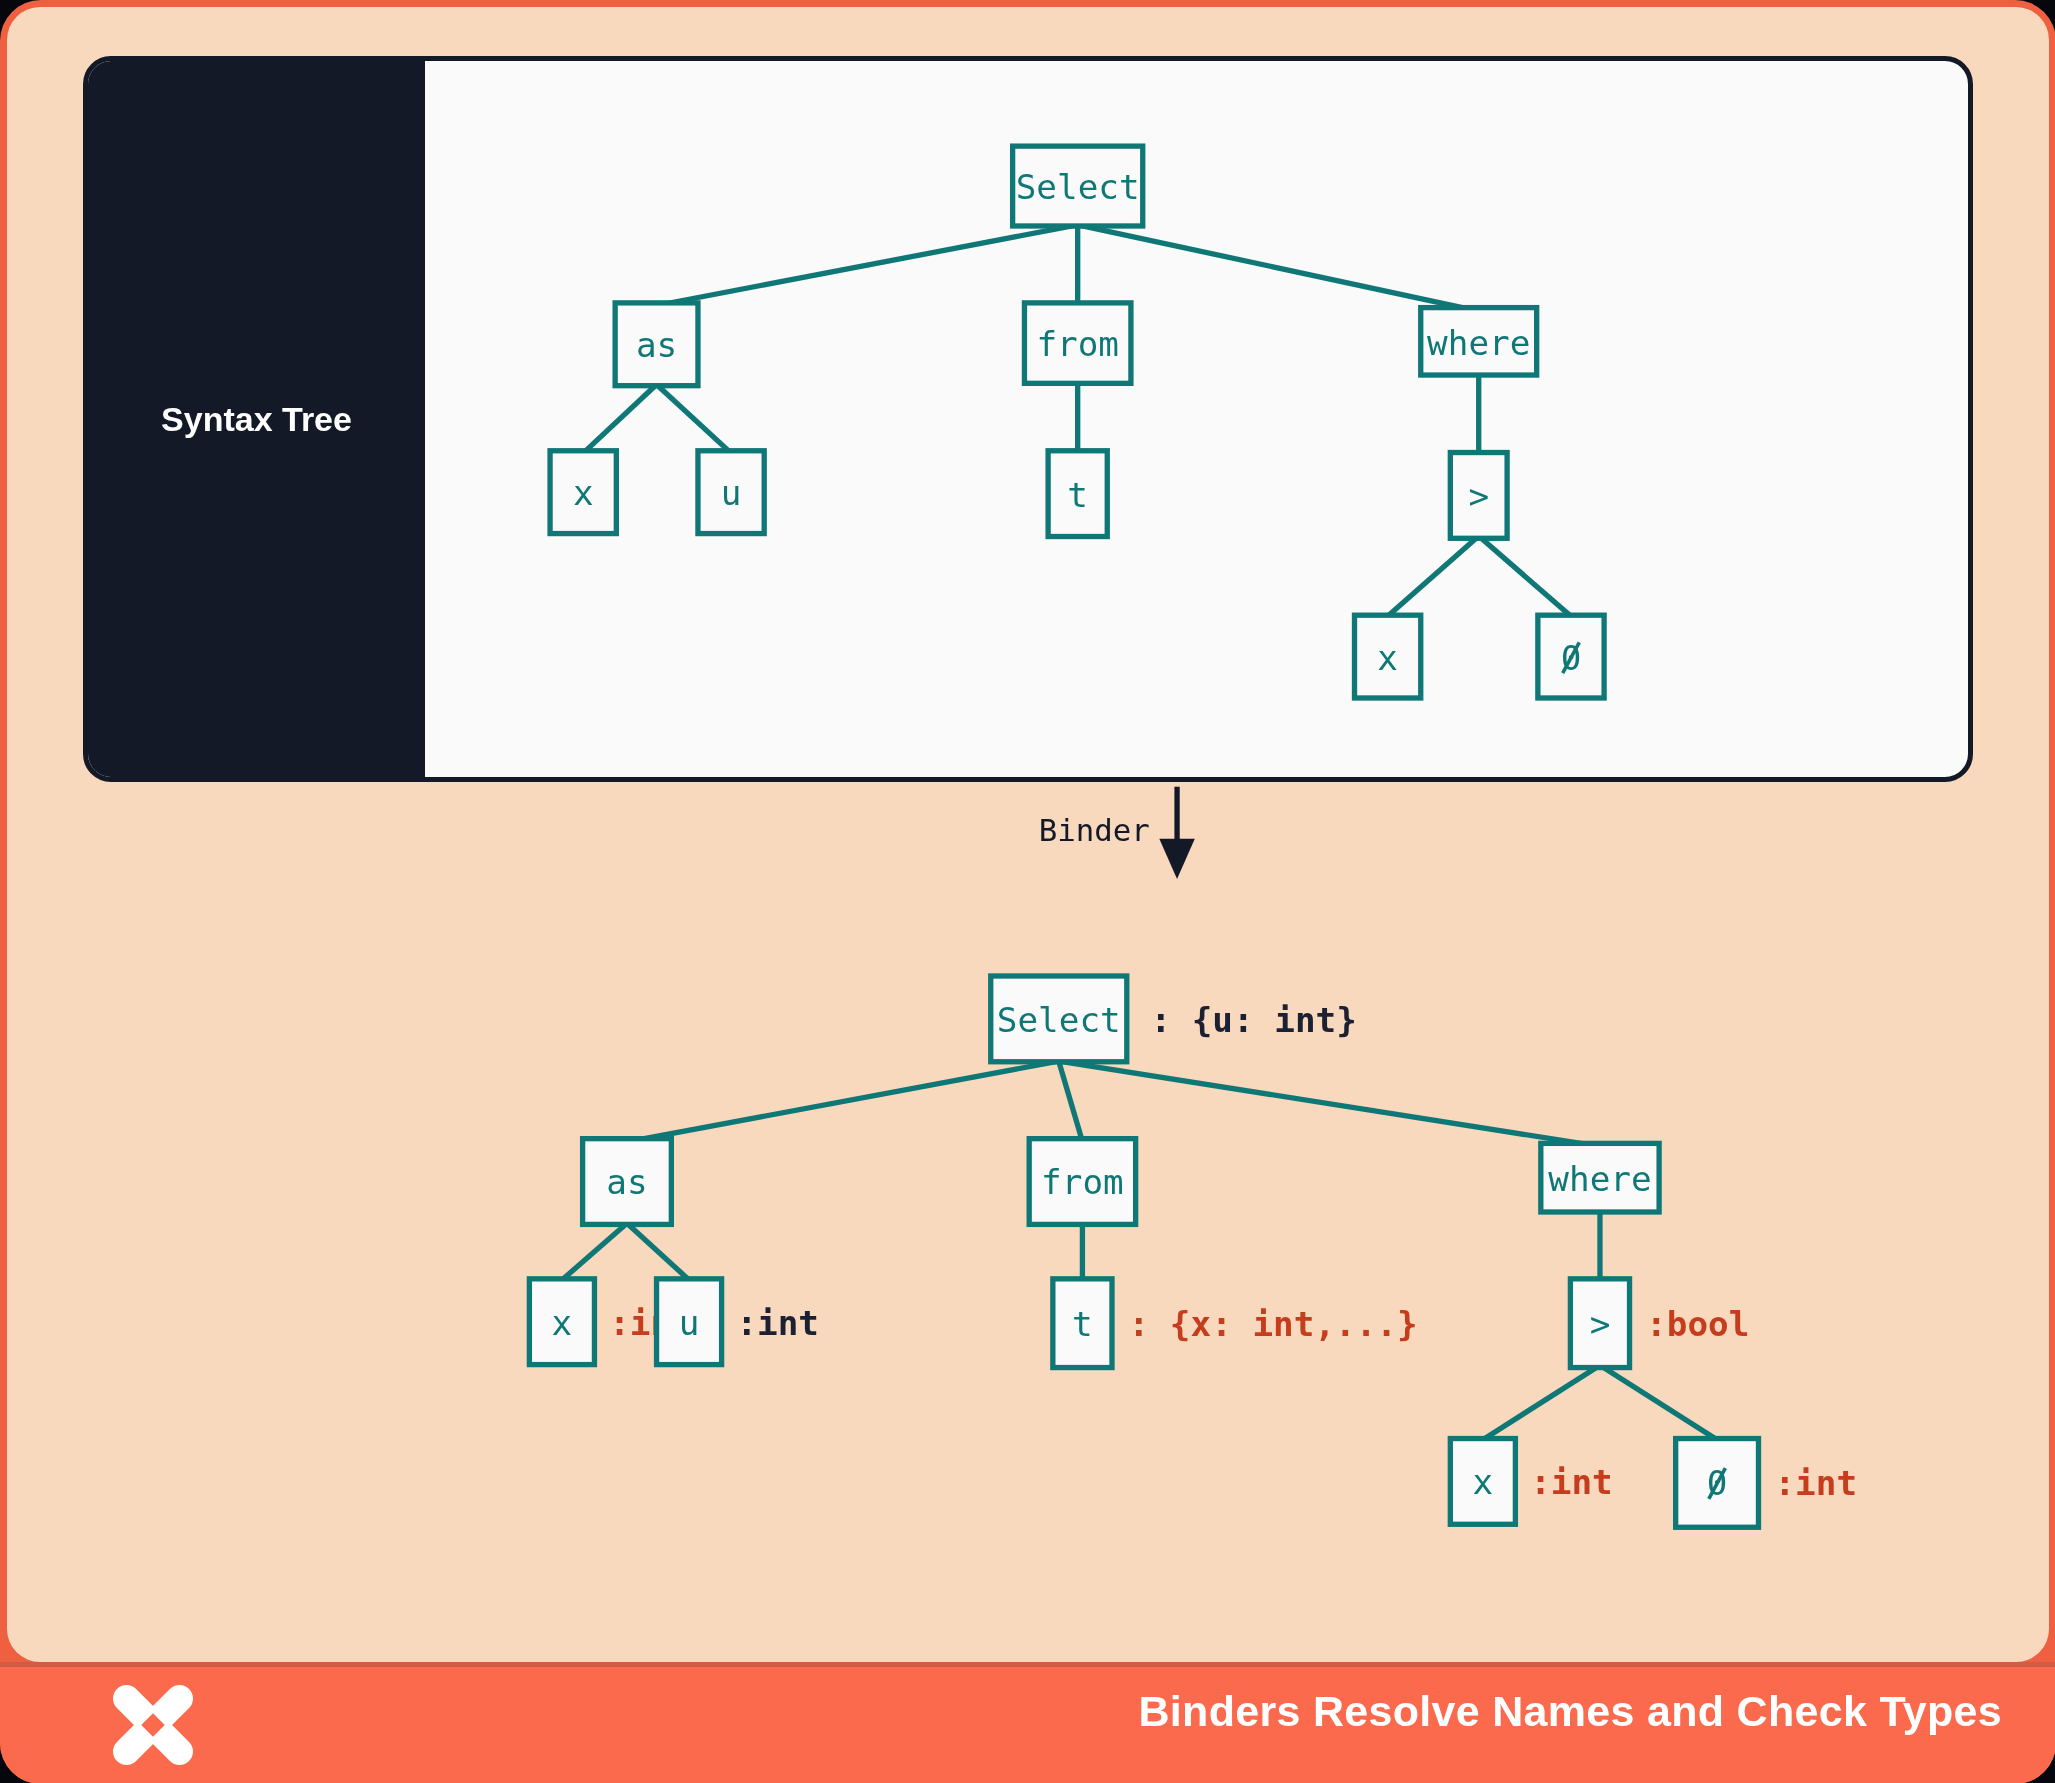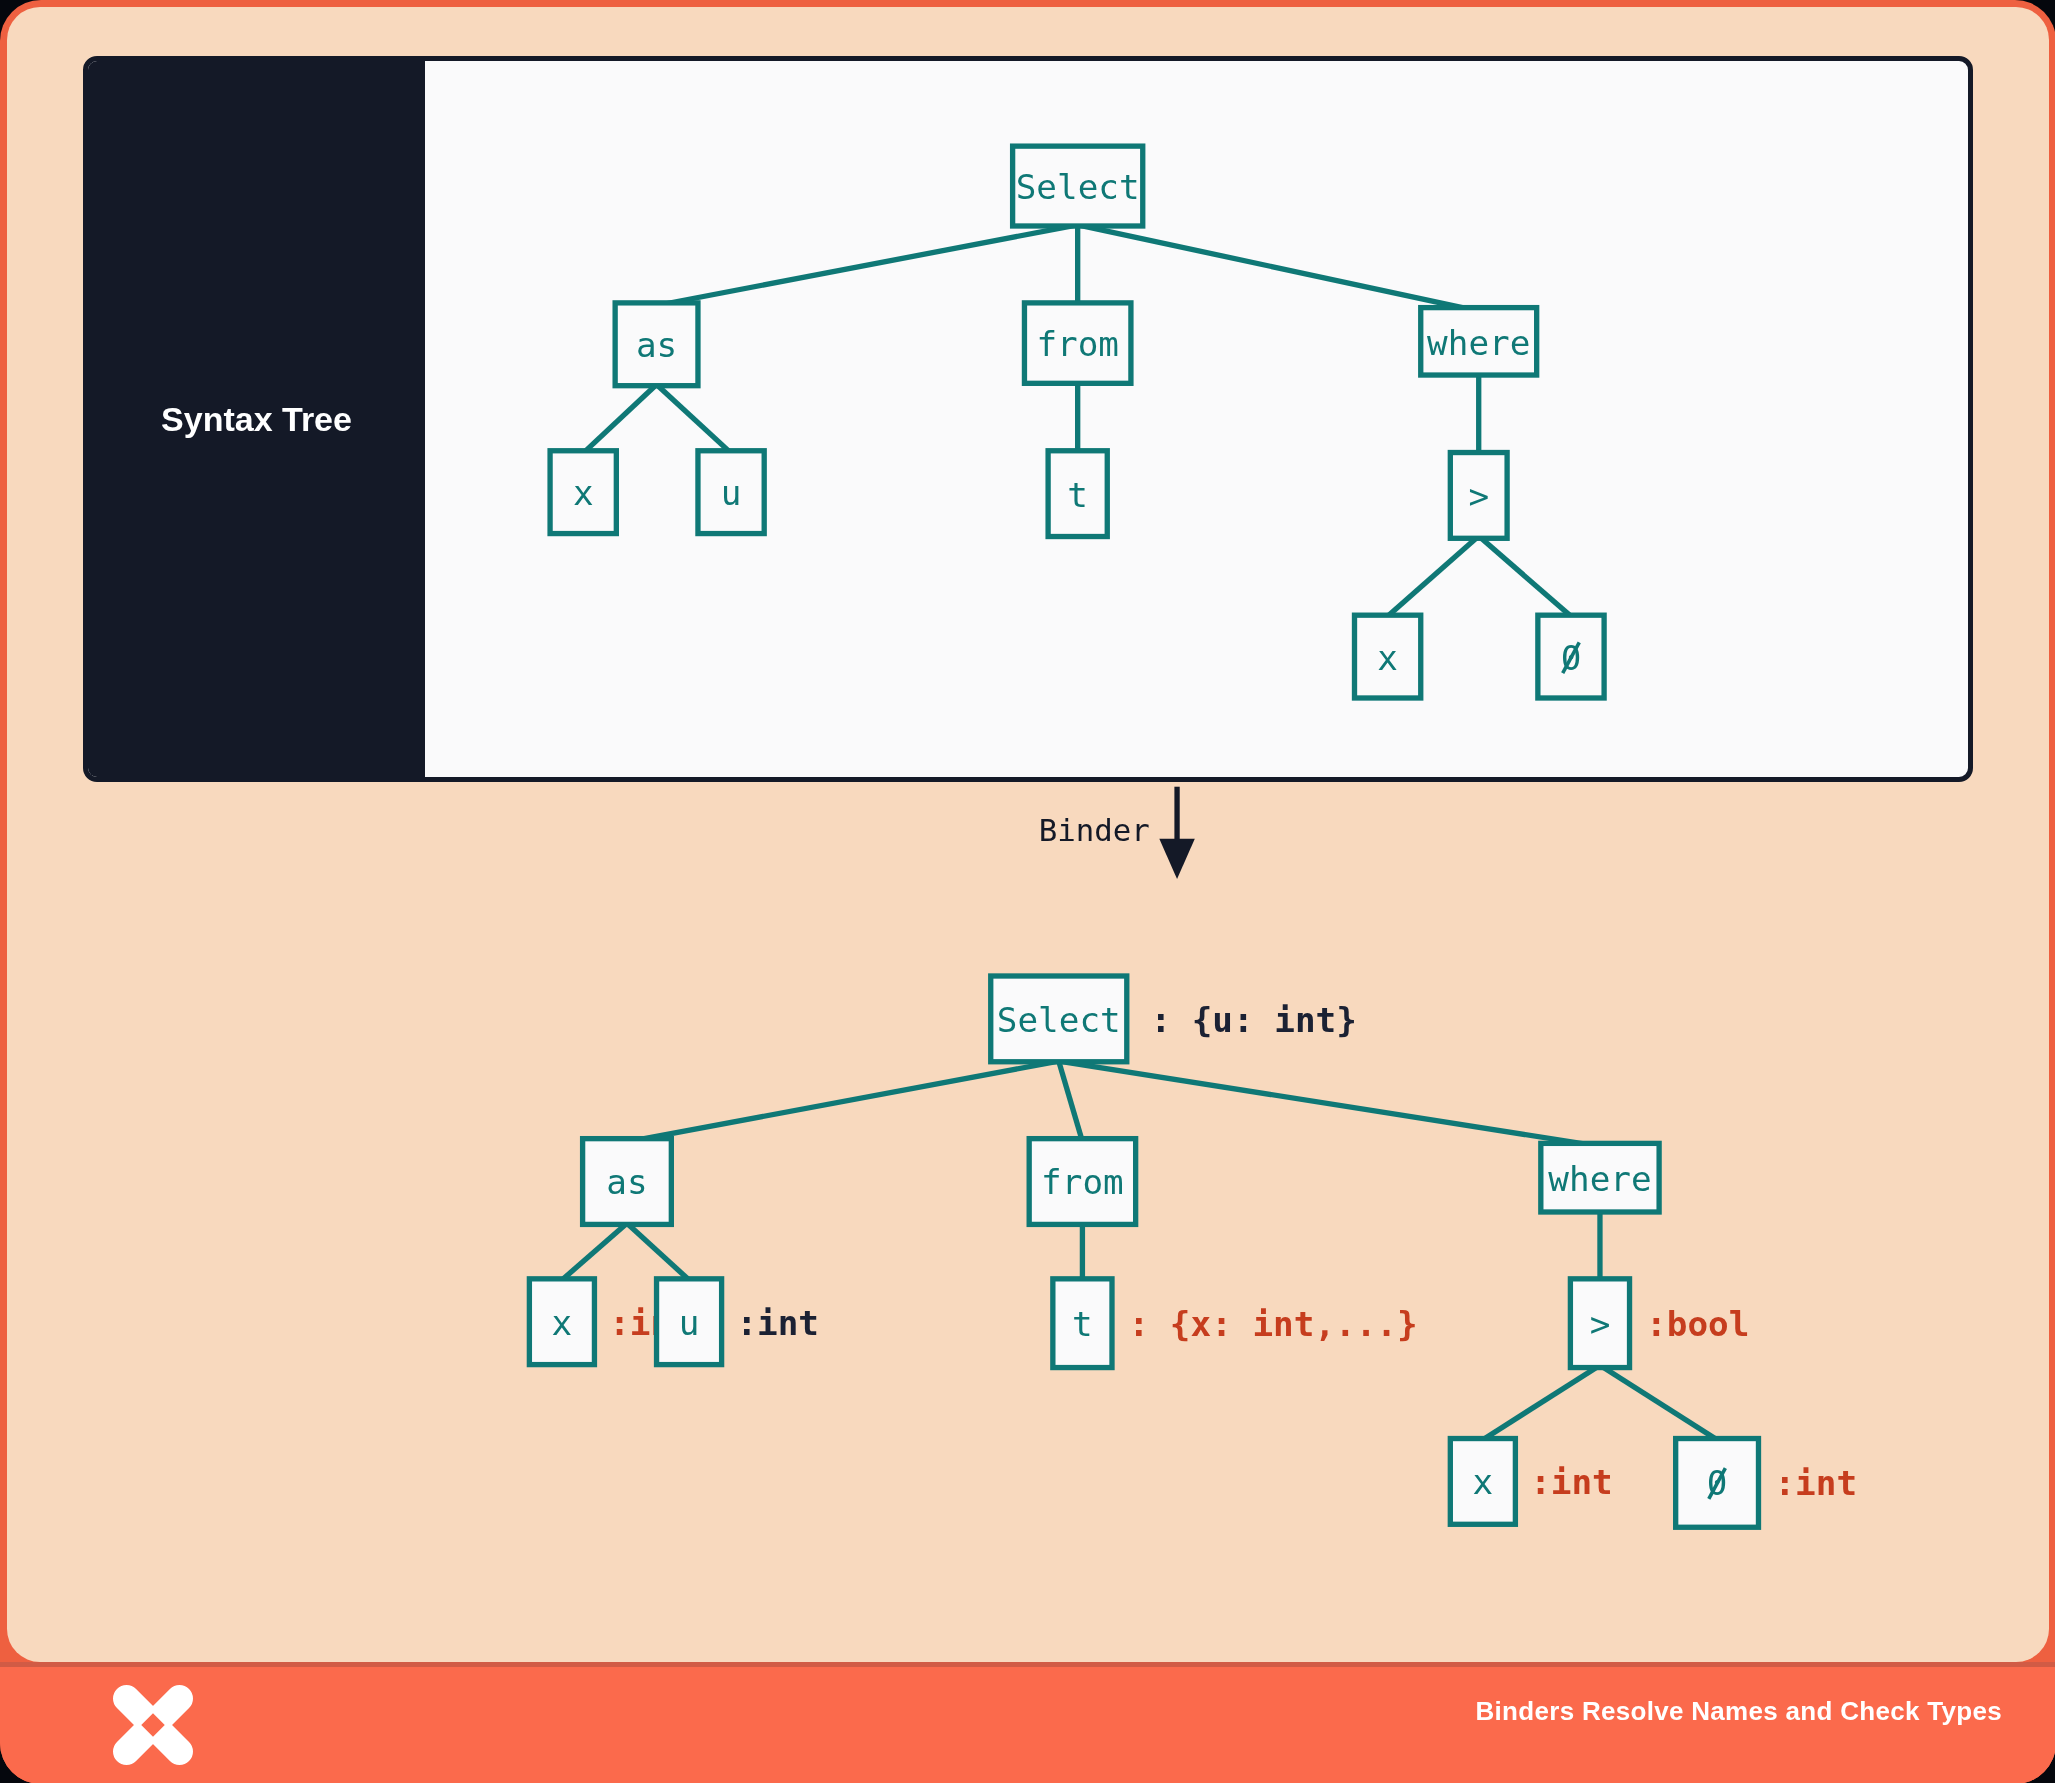--- a/index.html
+++ b/index.html
@@ -7,21 +7,21 @@
     --ink:#141927; --panel-bg:#FAFAFB; --teal:#0F7876;
     --type-red:#C63D1E; --type-navy:#1B2133;
   }
   *{margin:0;padding:0;box-sizing:border-box}
   body{background:#05070D;font-family:"Liberation Sans",sans-serif}
   .canvas{position:relative;width:2056px;height:1784px;background:var(--frame-orange);
           border-radius:41px;overflow:hidden}
   .peach{position:absolute;left:7px;top:7px;width:2042px;height:1655px;
          background:var(--peach);border-radius:33px}
   .panel{position:absolute;left:83px;width:1890px;background:var(--panel-bg);
-         border:5.3px solid var(--ink);border-radius:14px;overflow:hidden}
+         border:5.3px solid var(--ink);border-radius:28px;overflow:hidden}
   .panel-top{top:56px;height:726px}
   .panel-bottom{top:881px;height:723px}
   .sidebar{position:absolute;left:0;top:0;bottom:0;width:337px;background:var(--ink);
            display:flex;flex-direction:column;align-items:center;justify-content:center;
            color:#FFFFFF;font-size:34px;font-weight:700;line-height:1.55;text-align:center}
   .overlay{position:absolute;left:0;top:0;width:2056px;height:1784px;pointer-events:none}
   .node{fill:var(--panel-bg);stroke:var(--teal);stroke-width:9}
   .edge{stroke:var(--teal);stroke-width:9}
   .node-label{fill:var(--teal);font-family:"DejaVu Sans Mono",monospace;font-size:58px;
               text-anchor:middle;dominant-baseline:central}
@@ -31,21 +31,21 @@
              font-weight:700;text-anchor:start;dominant-baseline:central}
   .binder-label{fill:var(--ink);font-family:"DejaVu Sans Mono",monospace;font-size:52px;
                 text-anchor:end;dominant-baseline:central}
   .binder-line{stroke:var(--ink);stroke-width:9}
   .binder-head{fill:var(--ink)}
   .zero-slash{stroke:var(--teal);stroke-width:6}
   .footer{position:absolute;left:0;top:1662px;width:2056px;height:122px;
           background:var(--footer-orange)}
   .footer-shade{position:absolute;left:0;top:0;width:100%;height:5.3px;background:rgba(20,25,39,0.18)}
   .footer-title{position:absolute;right:54px;top:0;height:98px;display:flex;align-items:center;
-                color:#FFFFFF;font-size:26px;font-weight:700;letter-spacing:0.3px}
+                color:#FFFFFF;font-size:43px;font-weight:700;letter-spacing:0.3px}
   .logo{position:absolute;left:101px;top:1673px;width:104px;height:104px}
 </style>
 </head>
 <body>
 
 <div class="canvas">
   <div class="peach"></div>
 
   <div class="panel panel-top">
     <div class="sidebar">

